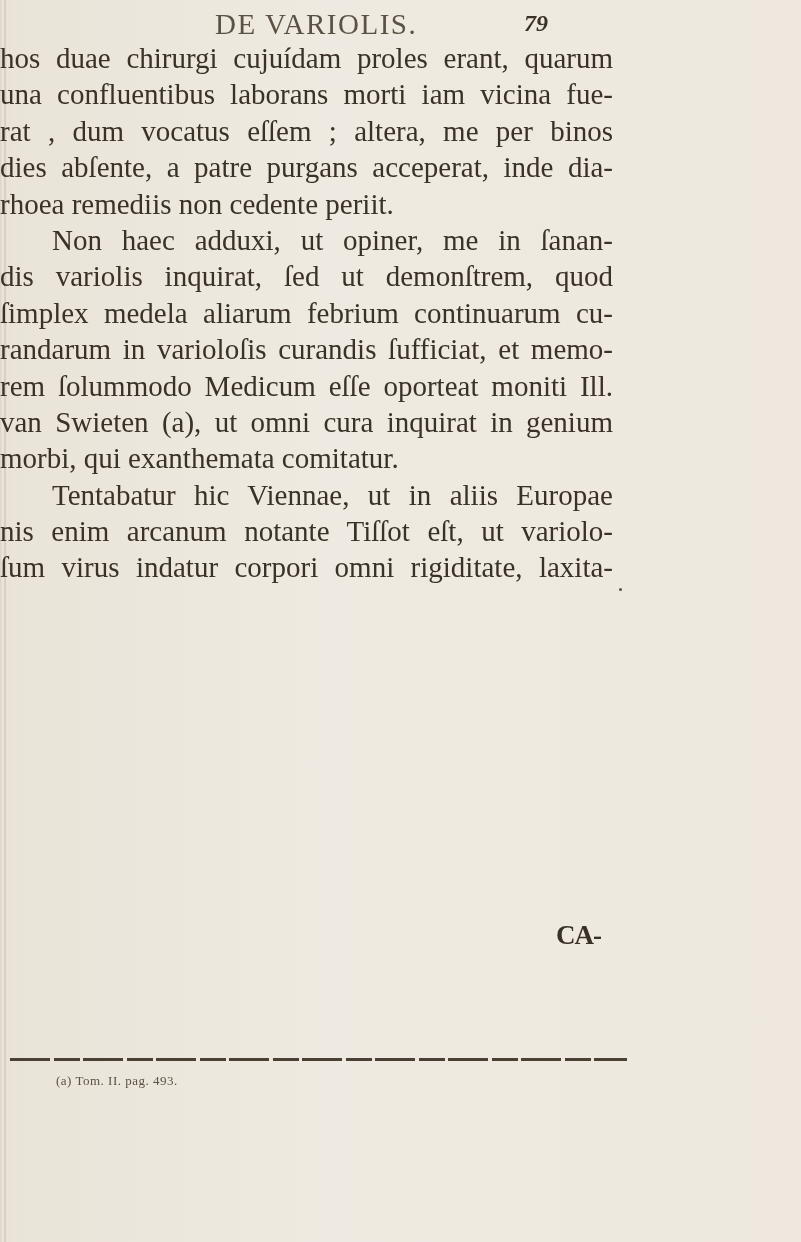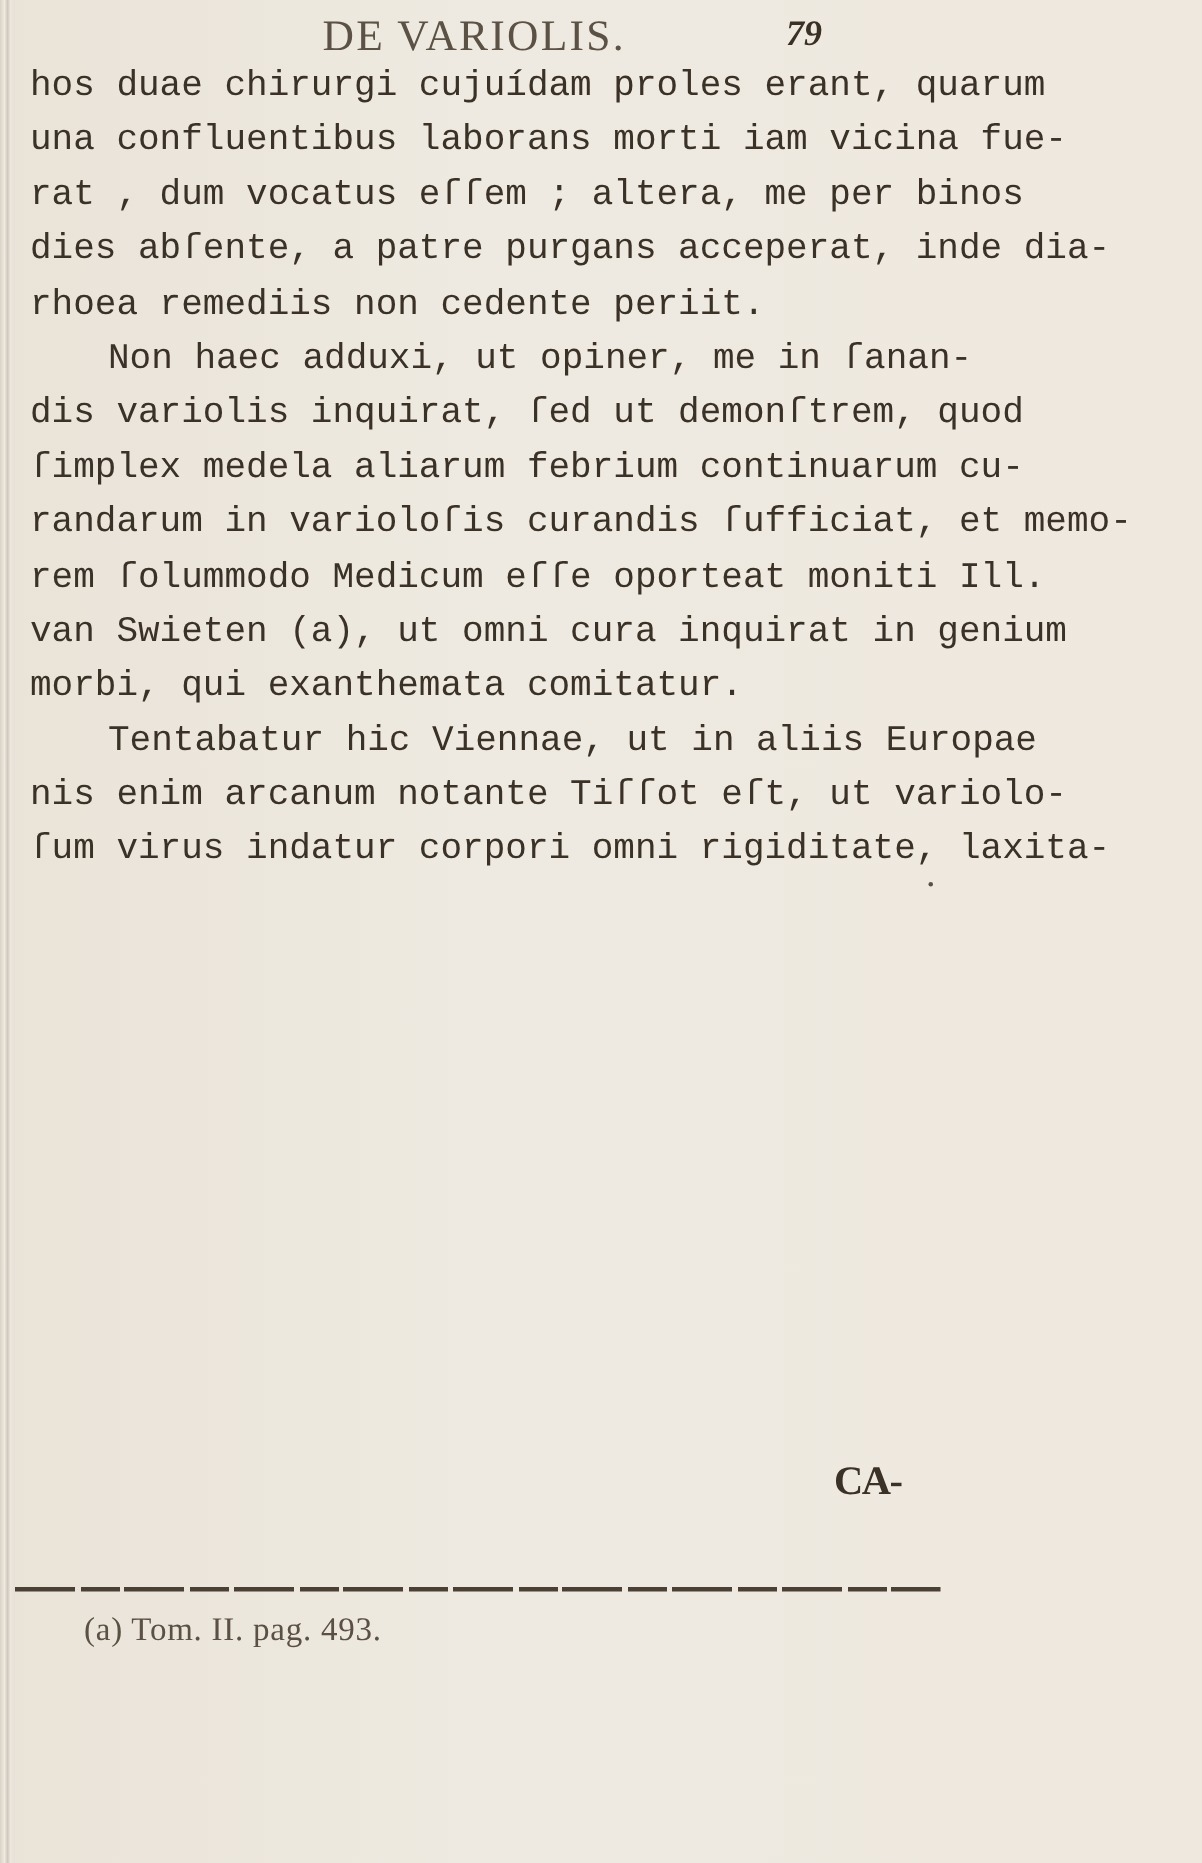--- a/index.html
+++ b/index.html
@@ -47,64 +47,63 @@
       position: absolute;
       left: 524px;
       top: 2px;
       font-size: 24px;
       font-style: italic;
       font-weight: bold;
       color: #3a3126;
     }
     .body-text {
       position: absolute;
-      left: 20px;
+      left: 0;
       top: 40px;
       width: 613px;
-      font-size: 24px;
+      font-size: 29px;
       line-height: 36.4px;
       color: #3a3127;
-      font-family: Liberation Mono, monospace;
     }
     .line {
       display: block;
       white-space: nowrap;
       text-align: justify;
       text-align-last: justify;
       height: 36.4px;
     }
     .line.last {
       text-align-last: left;
     }
     .line.indent {
       padding-left: 52px;
       box-sizing: border-box;
     }
     .catchword {
       position: absolute;
       left: 556px;
-      top: 972px;
+      top: 920px;
       font-size: 27px;
       font-weight: bold;
       color: #3a3127;
       letter-spacing: -1px;
     }
     .footnote-rule {
       position: absolute;
       left: 10px;
       top: 1058px;
       width: 617px;
       height: 3px;
       background: repeating-linear-gradient(90deg, #4a4034 0px, #4a4034 40px, transparent 40px, transparent 44px, #4a4034 44px, #4a4034 70px, transparent 70px, transparent 73px);
     }
     .footnote {
       position: absolute;
       left: 56px;
       top: 1073px;
-      font-size: 22px;
+      font-size: 13px;
       color: #5a5044;
       letter-spacing: 0.5px;
     }
     .speck {
       position: absolute;
       width: 3px; height: 3px;
       border-radius: 50%;
       background: #5a5044;
     }
   </style>

